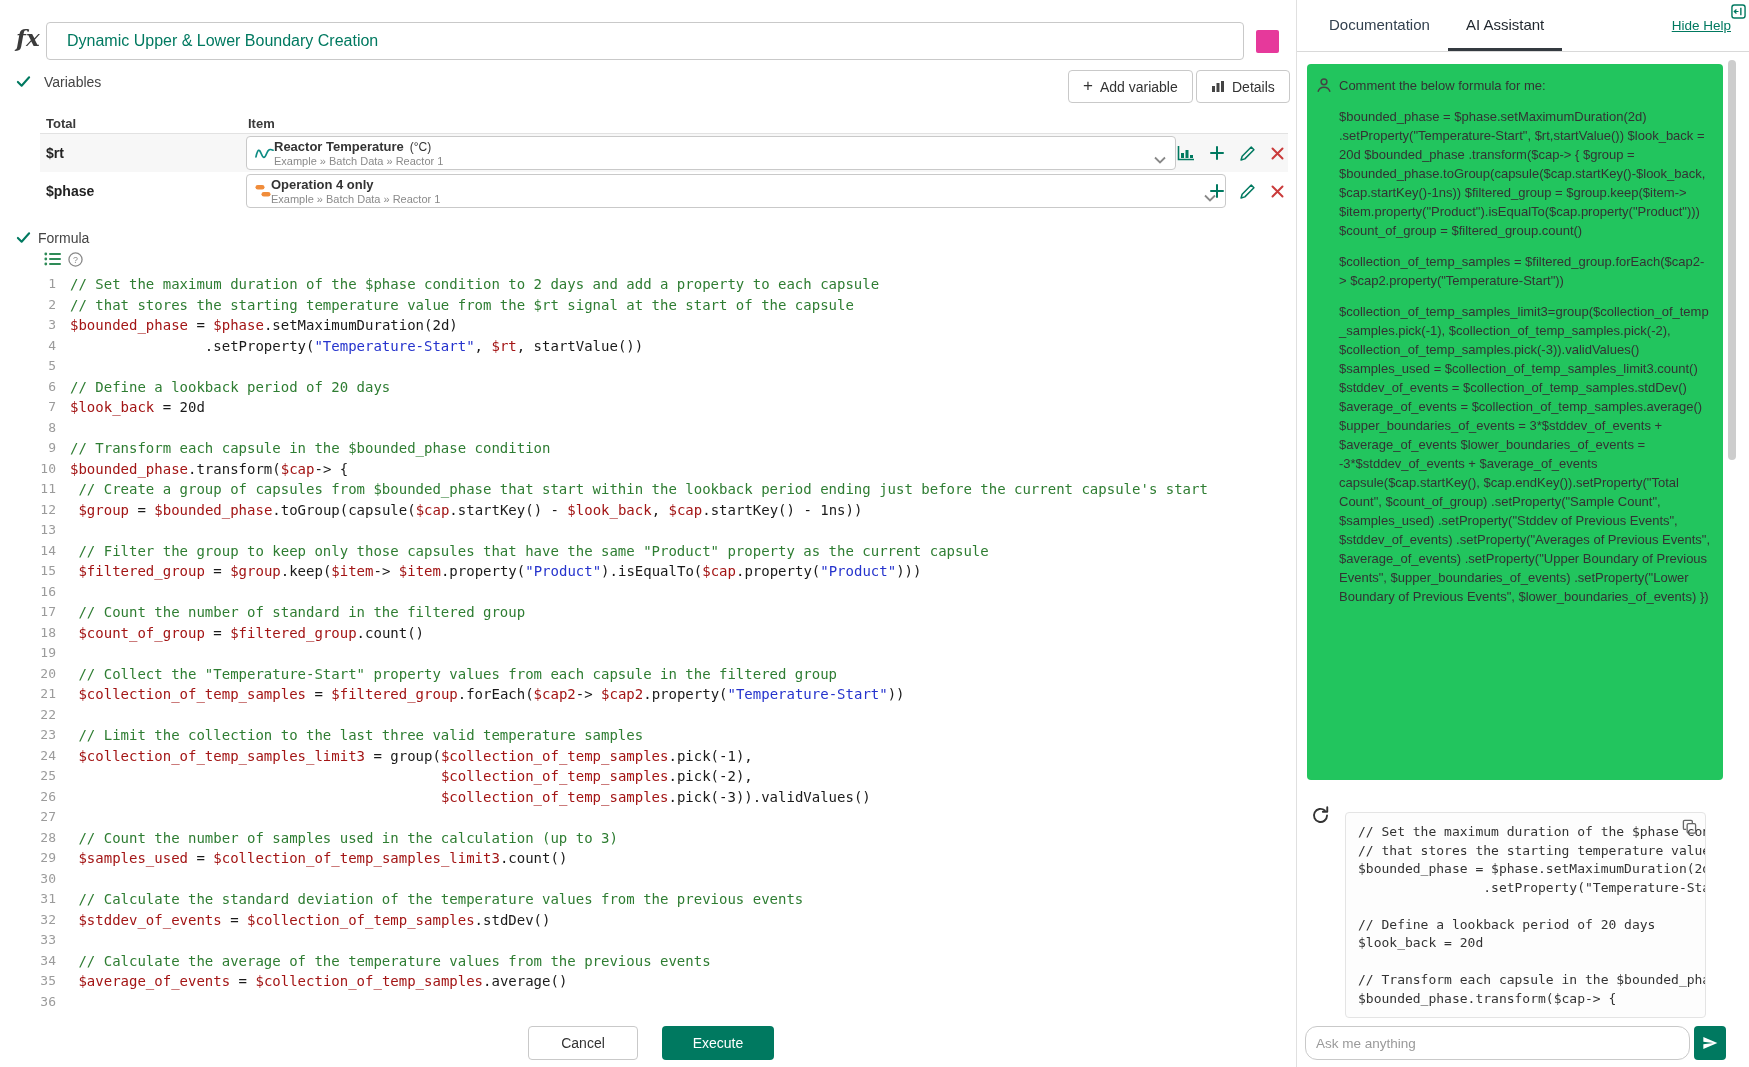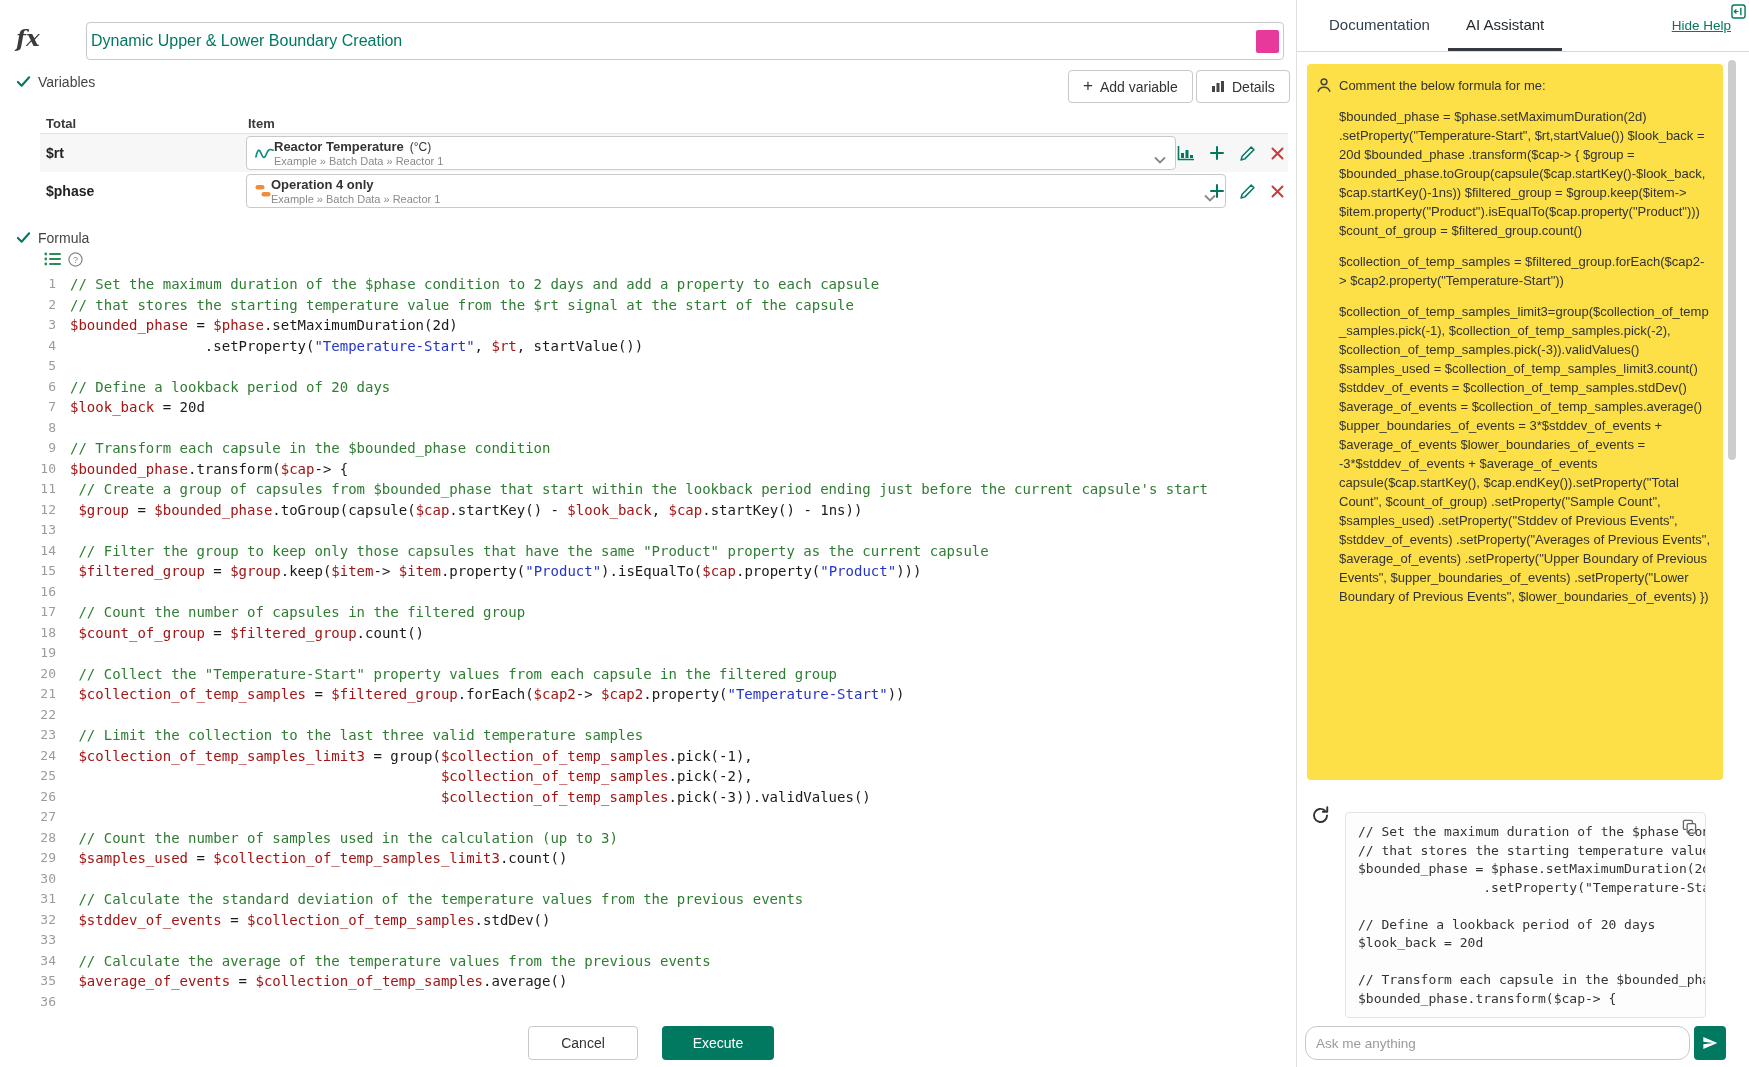--- a/index.html
+++ b/index.html
@@ -4,22 +4,22 @@
 <style>
   * { margin:0; padding:0; box-sizing:border-box; }
   html,body { background:#fff; }
   body { font-family:"Liberation Sans", sans-serif; color:#333; }
   .app { position:relative; width:1749px; height:1067px; background:#fff; overflow:hidden; }
 
   
   .fx-icon { position:absolute; left:16px; top:24px; font-family:"DejaVu Serif", serif;
              font-style:italic; font-weight:bold; font-size:23px; color:#3b3b3b; }
   .title-input { position:absolute; left:46px; top:22px; width:1198px; height:38px;
-             border:1px solid #c9c9c9; border-radius:4px; padding:0 4px; font-size:16px;
-             color:#007960; font-family:"Liberation Sans", sans-serif; outline:none; background:#fff;margin-left:40px; }
+             border:1px solid #c9c9c9; border-radius:4px; padding:0 20px; font-size:16px;
+             color:#007960; font-family:"Liberation Sans", sans-serif; outline:none; background:#fff; }
   .color-swatch { position:absolute; left:1256px; top:30px; width:23px; height:23px;
              border-radius:2px; cursor:pointer; border:none; }
 
   
   .sec-check { position:absolute; width:16px; height:16px; }
   .sec-label { position:absolute; font-size:14px; color:#444; }
 
   
   .btn { position:absolute; height:33px; background:#fff; border:1px solid #c9c9c9; border-radius:4px;
          font-size:14px; color:#333; display:flex; align-items:center; gap:7px; padding:0 14px;
@@ -68,21 +68,21 @@
             border-left:1px solid #e0e0e0; background:#fff; }
   .tabs-row { position:absolute; left:0; top:0; width:100%; height:52px; border-bottom:1px solid #d9d9d9;
             display:flex; align-items:stretch; padding-left:14px; }
   .tab { display:flex; align-items:center; padding:0 18px; font-size:15px; color:#33414f; cursor:pointer;
             border-bottom:3px solid transparent; }
   .tab.active { color:#1f262d; border-bottom-color:#343a40; }
   .hide-help { position:absolute; right:18px; top:18px; font-size:13.5px; color:#007960;
             text-decoration:underline; cursor:pointer; }
 
   .user-msg { position:absolute; left:10px; top:64px; width:416px; min-height:716px;
-            background:#fde047; border-radius:4px; padding:12px 12px 12px 32px;
+            background:#22c55e; border-radius:4px; padding:12px 12px 12px 32px;
             font-size:13px; line-height:19px; color:#333; }
   .user-msg .person { position:absolute; left:9px; top:13px; }
   .msg-prompt { margin-bottom:6px; }
   .msg-body { overflow-wrap:anywhere; }
   .msg-p { margin-top:12px; }
 
   .ai-icon { position:absolute; left:14px; top:806px; }
   .ai-code { position:absolute; left:48px; top:812px; width:361px; height:206px; background:#fdfdfd;
             border:1px solid #e4e4e4; border-radius:4px; padding:10px 12px; overflow:hidden; }
   .ai-code pre { font-family:"DejaVu Sans Mono", monospace; font-size:13px; line-height:18.5px;
@@ -107,21 +107,21 @@
 
   <div class="fx-icon">fx</div>
   <input class="title-input" type="text" value="Dynamic Upper &amp; Lower Boundary Creation" style="">
   <button class="color-swatch" style="background-color: rgb(230, 57, 155);"></button>
 
   <span class="sec-check" style="left:16px; top:74px;">
     <svg width="15" height="15" viewBox="0 0 16 16">
         <path d="M2 8.5l4 4L14 3.5" fill="none" stroke="#007960" stroke-width="2.2" stroke-linecap="round" stroke-linejoin="round"></path>
       </svg>
   </span>
-  <span class="sec-label" style="left:38px; top:74px;">Variables</span>
+  <span class="sec-label" style="left:44px; top:74px;">Variables</span>
 
   <button class="btn" style="left:1068px; top:70px;">
     <span class="plus-glyph">+</span>
     <span>Add variable</span>
   </button>
   <button class="btn" style="left:1196px; top:70px;">
     <span style="display:flex;">
       <svg width="14" height="13" viewBox="0 0 14 13">
           <rect x="1" y="6" width="3" height="6" fill="#444"></rect>
           <rect x="5.5" y="3" width="3" height="9" fill="#444"></rect>
@@ -308,21 +308,21 @@
       <div class="code-line">
         <span class="ln">15</span>
         <span class="lc"> <span class="tok-v">$filtered_group</span> = <span class="tok-v">$group</span>.keep(<span class="tok-v">$item</span>-&gt; <span class="tok-v">$item</span>.property(<span class="tok-s">"Product"</span>).isEqualTo(<span class="tok-v">$cap</span>.property(<span class="tok-s">"Product"</span>)))</span>
       </div>
       <div class="code-line">
         <span class="ln">16</span>
         <span class="lc"></span>
       </div>
       <div class="code-line">
         <span class="ln">17</span>
-        <span class="lc"><span class="tok-c"> // Count the number of capsules in the filtered group</span></span>
+        <span class="lc"><span class="tok-c"> // Count the number of standard in the filtered group</span></span>
       </div>
       <div class="code-line">
         <span class="ln">18</span>
         <span class="lc"> <span class="tok-v">$count_of_group</span> = <span class="tok-v">$filtered_group</span>.count()</span>
       </div>
       <div class="code-line">
         <span class="ln">19</span>
         <span class="lc"></span>
       </div>
       <div class="code-line">

